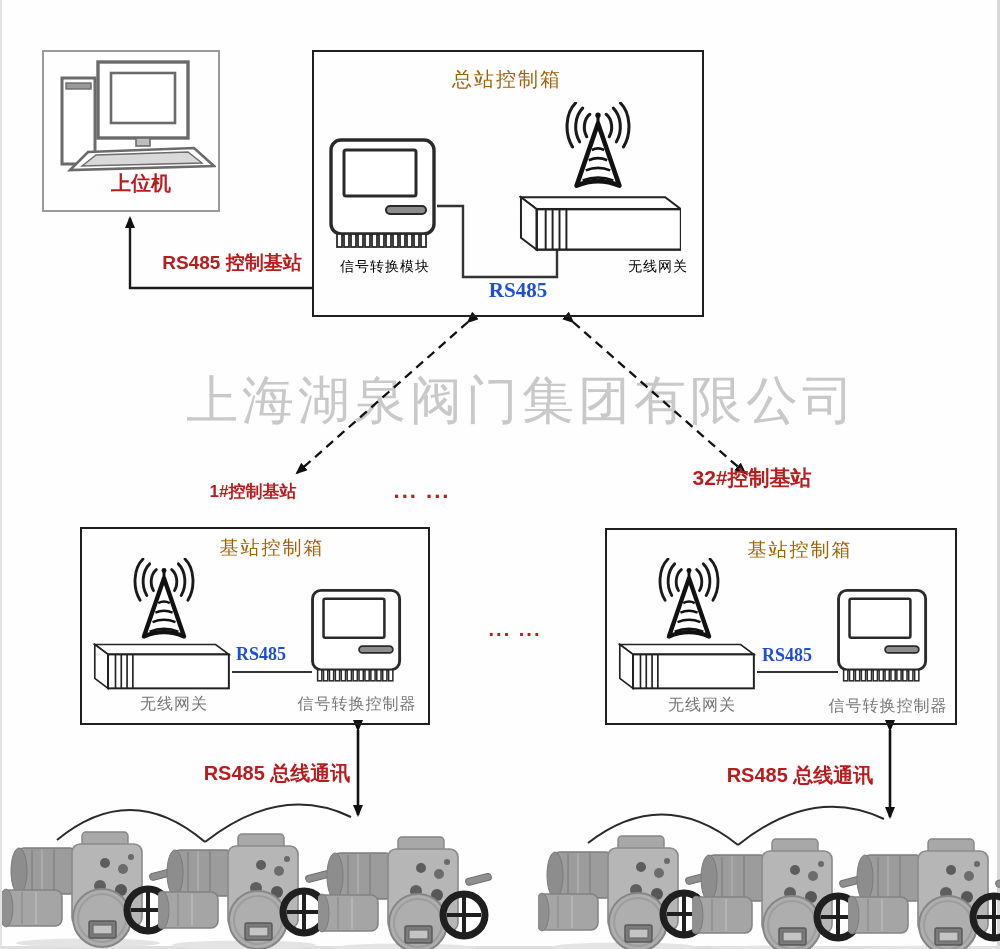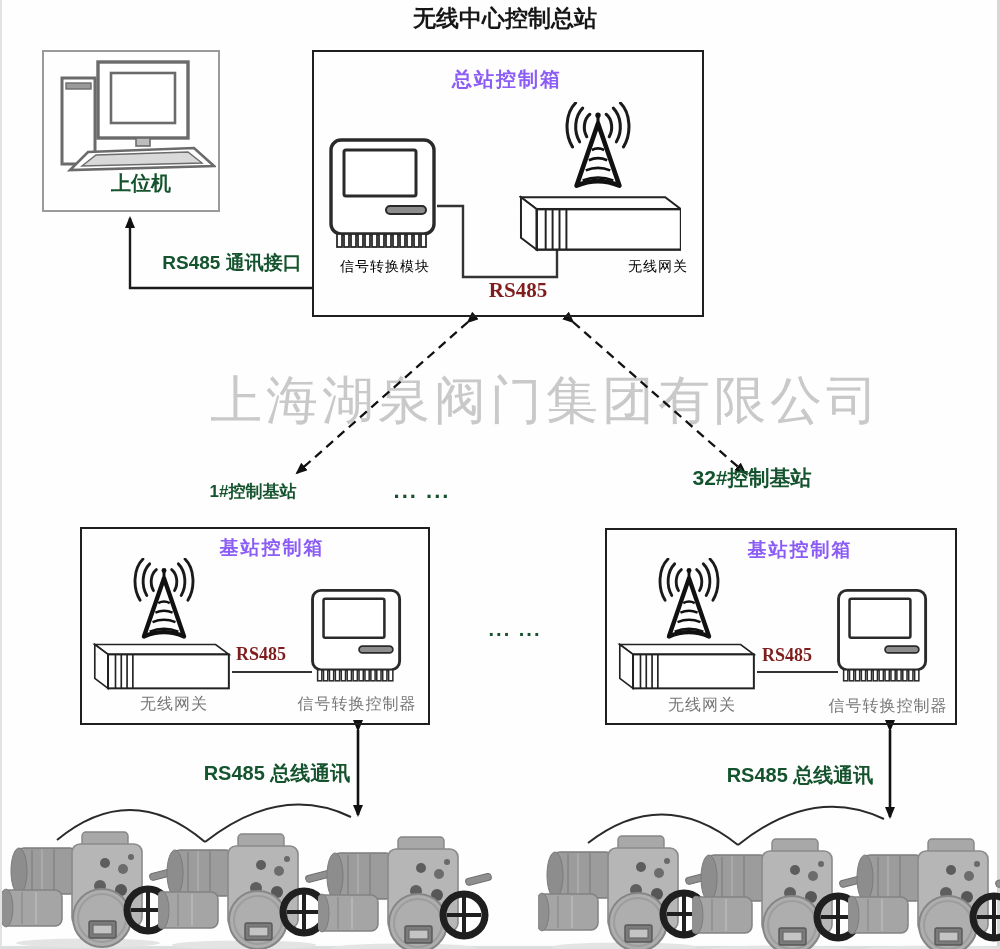--- a/index.html
+++ b/index.html
@@ -5,29 +5,28 @@
   html,body{margin:0;padding:0;background:#fdfdfd;}
   #canvas{
     position:relative;width:1000px;height:949px;background:#fefefe;
     overflow:hidden;
     font-family:"Liberation Sans","DejaVu Sans",sans-serif;
     color:#111;
   }
   .abs{position:absolute;}
   .lbl{position:absolute;white-space:nowrap;transform:translateX(-50%);}
   .title-main{font-size:23px;font-weight:bold;color:#161616;}
-  .box-title{font-size:20px;color:#8b5cf6;font-weight:bold;letter-spacing:2px;}
+  .box-title{font-size:20px;color:#a16207;font-weight:normal;letter-spacing:2px;}
   .dev-lbl{font-size:14px;color:#000000;letter-spacing:1px;}
   .dev-lbl-sm{font-size:16px;color:#767676;letter-spacing:1px;}
-  .rs485{font-family:"Liberation Serif","DejaVu Serif",serif;font-weight:bold;color:#7f1d1d;}
-  .blk-bold{font-weight:bold;color:#14532d;}
+  .rs485{font-family:"Liberation Serif","DejaVu Serif",serif;font-weight:bold;color:#1d4ed8;}
+  .blk-bold{font-weight:bold;color:#b91c1c;}
   .watermark{
     font-size:52px;color:#c9c9c9;letter-spacing:4px;font-weight:normal;
     font-family:"Liberation Serif","DejaVu Serif",serif;
-    margin-left:24px;
   }
   .frame{position:absolute;background:transparent;}
   .host-box{border:2px solid #9a9a9a;}
   .main-box{border:2px solid #1f1f1f;}
   .station-box{border:2px solid #1f1f1f;}
   .edge{position:absolute;background:#e3e3e3;}
 </style>
 </head>
 <body>
 
@@ -205,24 +204,23 @@
   <svg class="abs" style="left:538px;top:822px;z-index:3;" width="175" height="130">
       <use href="#sym-actuator"></use>
     </svg>
   <svg class="abs" style="left:692px;top:825px;z-index:3;" width="175" height="130">
       <use href="#sym-actuator"></use>
     </svg>
   <svg class="abs" style="left:848px;top:825px;z-index:3;" width="175" height="130">
       <use href="#sym-actuator"></use>
     </svg>
 
-  <div class="lbl title-main" style="left:505px;top:3px;z-index:4;">无线中心控制总站</div>
 
   <div class="lbl blk-bold" style="left:141px;top:170px;font-size:20px;z-index:4;">上位机</div>
-  <div class="lbl blk-bold" style="left:232px;top:250px;font-size:19px;z-index:4;">RS485 通讯接口</div>
+  <div class="lbl blk-bold" style="left:232px;top:250px;font-size:19px;z-index:4;">RS485 控制基站</div>
 
   <div class="lbl box-title" style="left:507px;top:66px;z-index:4;">总站控制箱</div>
   <div class="lbl dev-lbl" style="left:385px;top:258px;z-index:4;">信号转换模块</div>
   <div class="lbl dev-lbl" style="left:658px;top:258px;z-index:4;">无线网关</div>
   <div class="lbl rs485" style="left:518px;top:278px;font-size:21px;z-index:4;">RS485</div>
 
   <div class="lbl blk-bold" style="left:253px;top:480px;font-size:17px;z-index:4;">1#控制基站</div>
   <div class="lbl blk-bold" style="left:422px;top:478px;font-size:22px;letter-spacing:2px;z-index:4;">... ...</div>
   <div class="lbl blk-bold" style="left:752px;top:464px;font-size:21px;z-index:4;">32#控制基站</div>
   <div class="lbl blk-bold" style="left:515px;top:618px;font-size:20px;letter-spacing:2px;z-index:4;">... ...</div>

